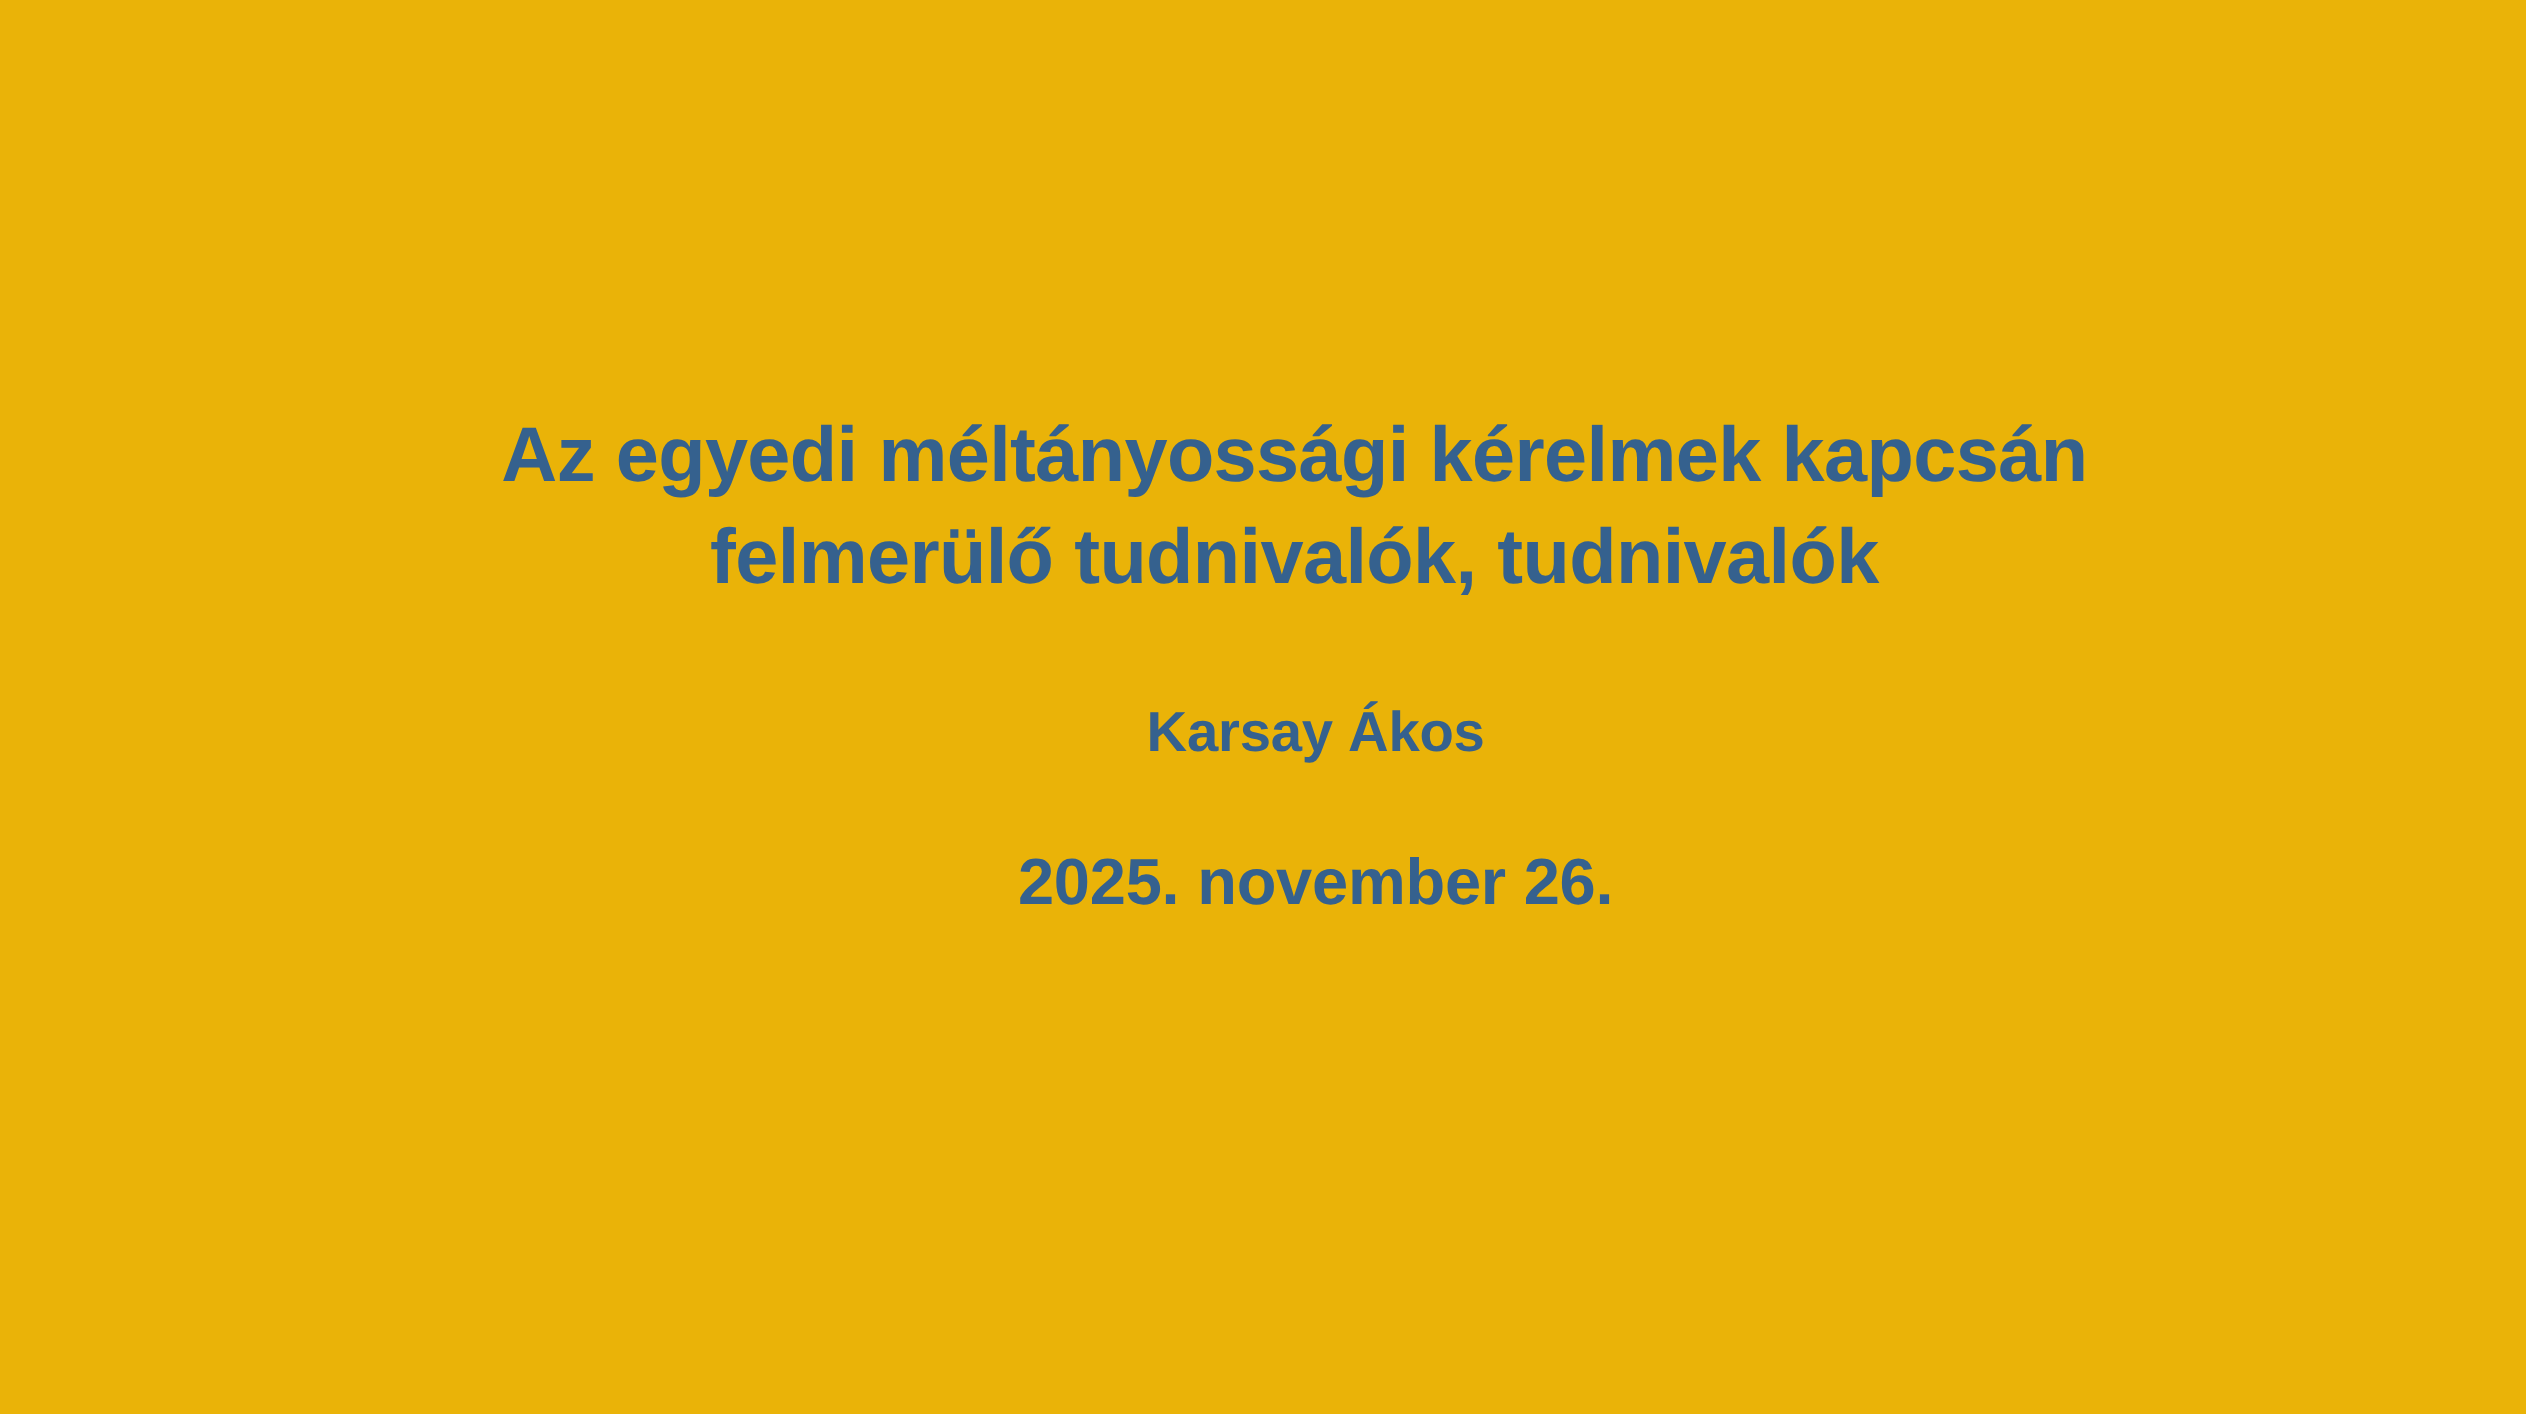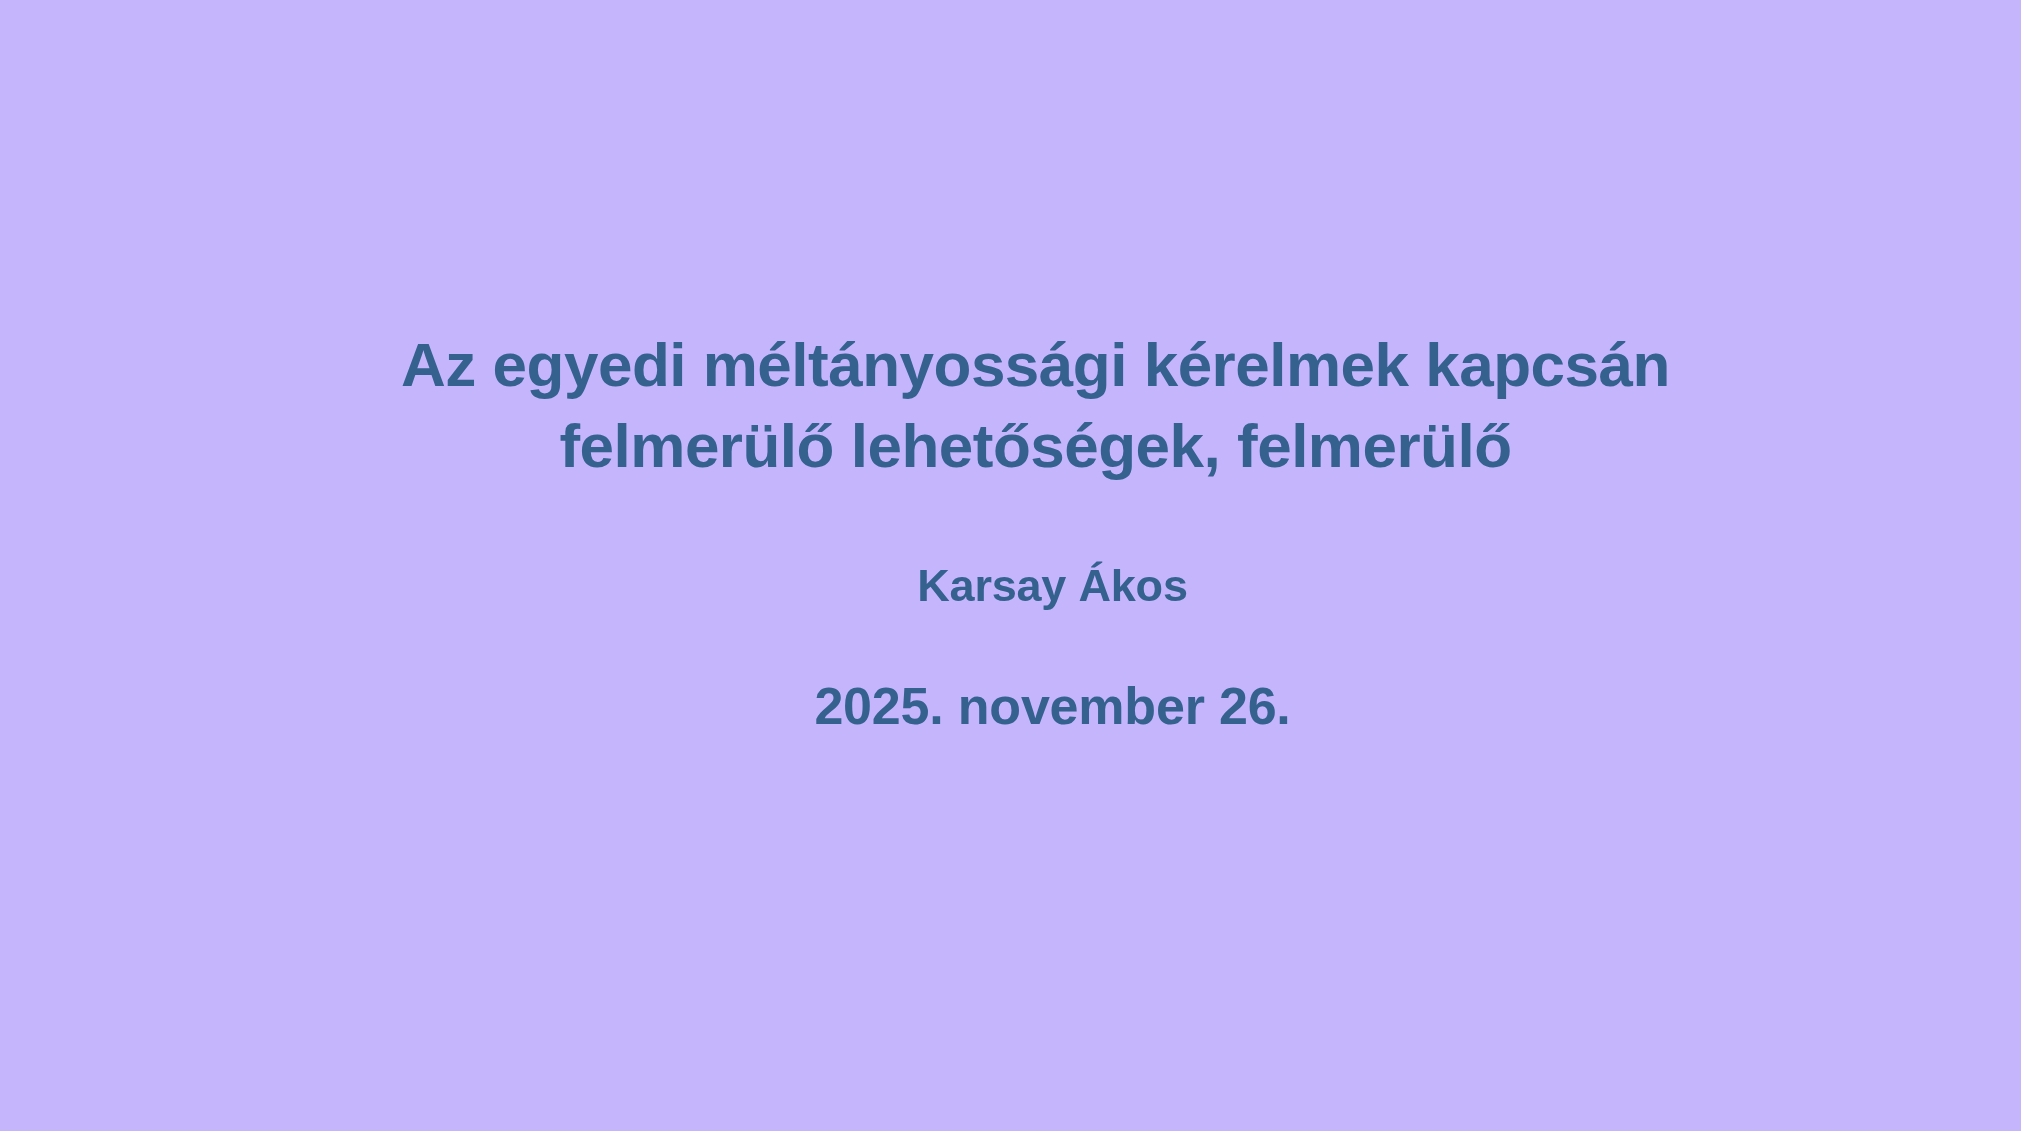--- a/index.html
+++ b/index.html
@@ -13,21 +13,21 @@
     height: 1131px;
     background: #ffffff;
     font-family: "Liberation Sans", "DejaVu Sans", sans-serif;
     overflow: hidden;
   }
 
   .slide {
     position: relative;
     width: 2021px;
     height: 1131px;
-    background: #c4b5fd;
+    background: #eab308;
     box-sizing: border-box;
   }
 
   
   .title-block {
     position: absolute;
     left: 0;
     top: 324px;
     width: 2021px;
     text-align: center;
@@ -76,21 +76,21 @@
     font-weight: 700;
   }
 </style>
 </head>
 <body>
 
 <div class="slide">
 
   <div class="title-block">
     <span class="title-line">Az egyedi méltányossági kérelmek kapcsán</span>
-    <span class="title-line">felmerülő lehetőségek, felmerülő</span>
+    <span class="title-line">felmerülő tudnivalók, tudnivalók</span>
   </div>
 
   <div class="subtitle-block">
     <span class="subtitle-line">Karsay Ákos</span>
     <span class="subtitle-line spacer"></span>
     <span class="subtitle-line date-line">2025. november 26.</span>
   </div>
 
 </div>
 

